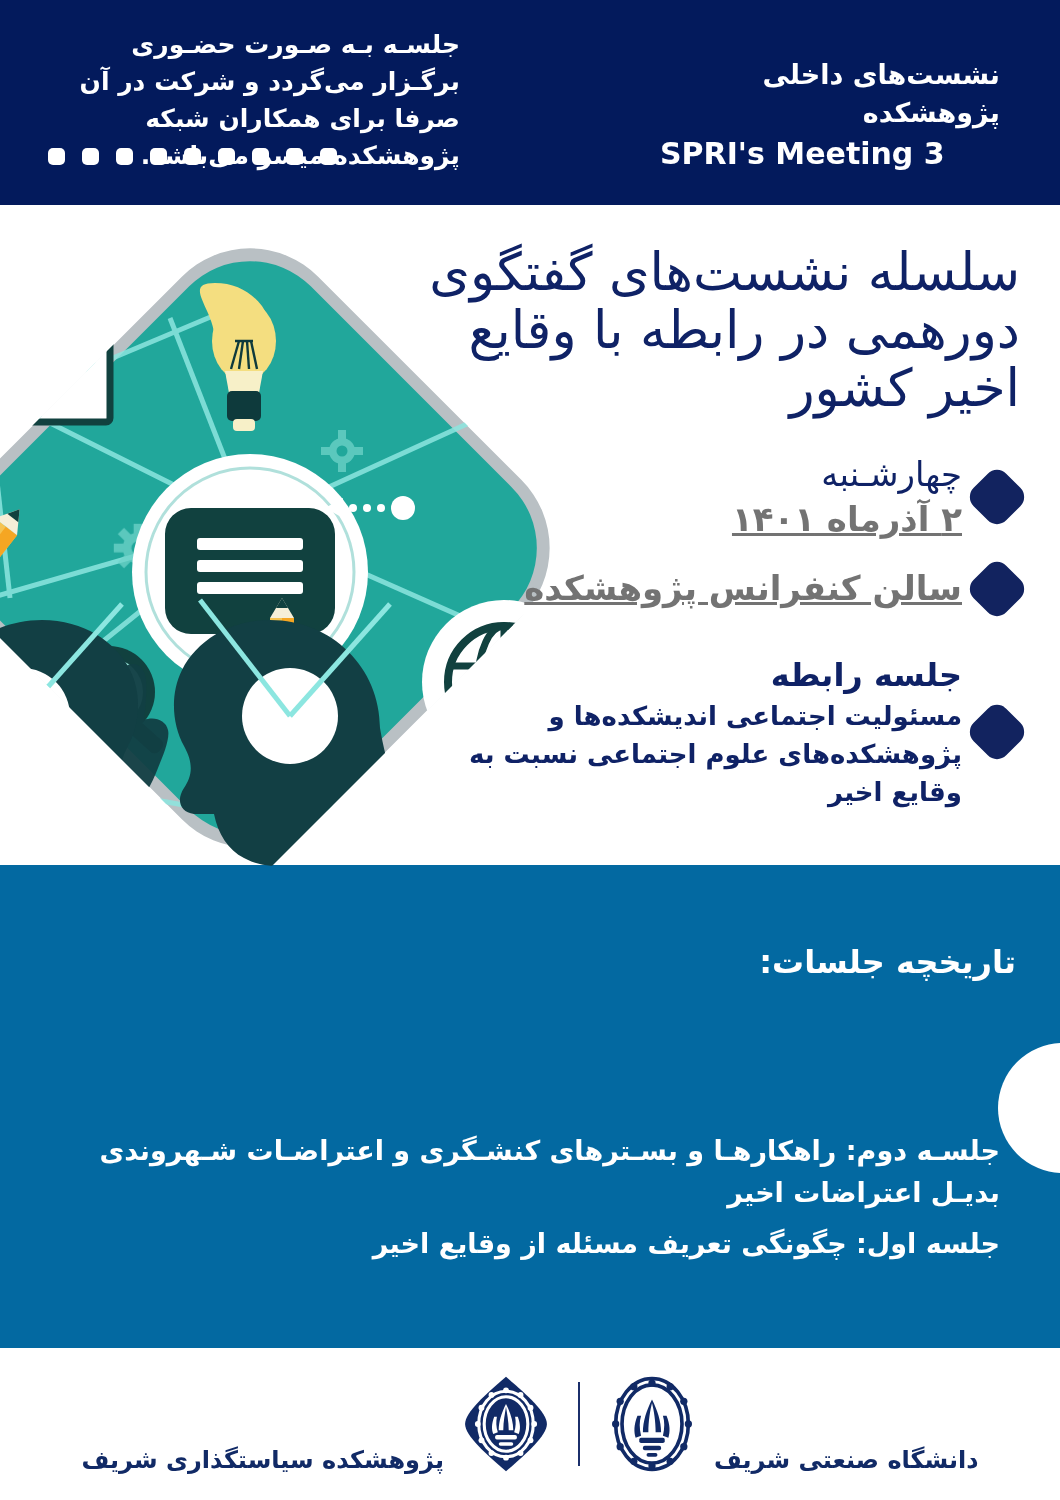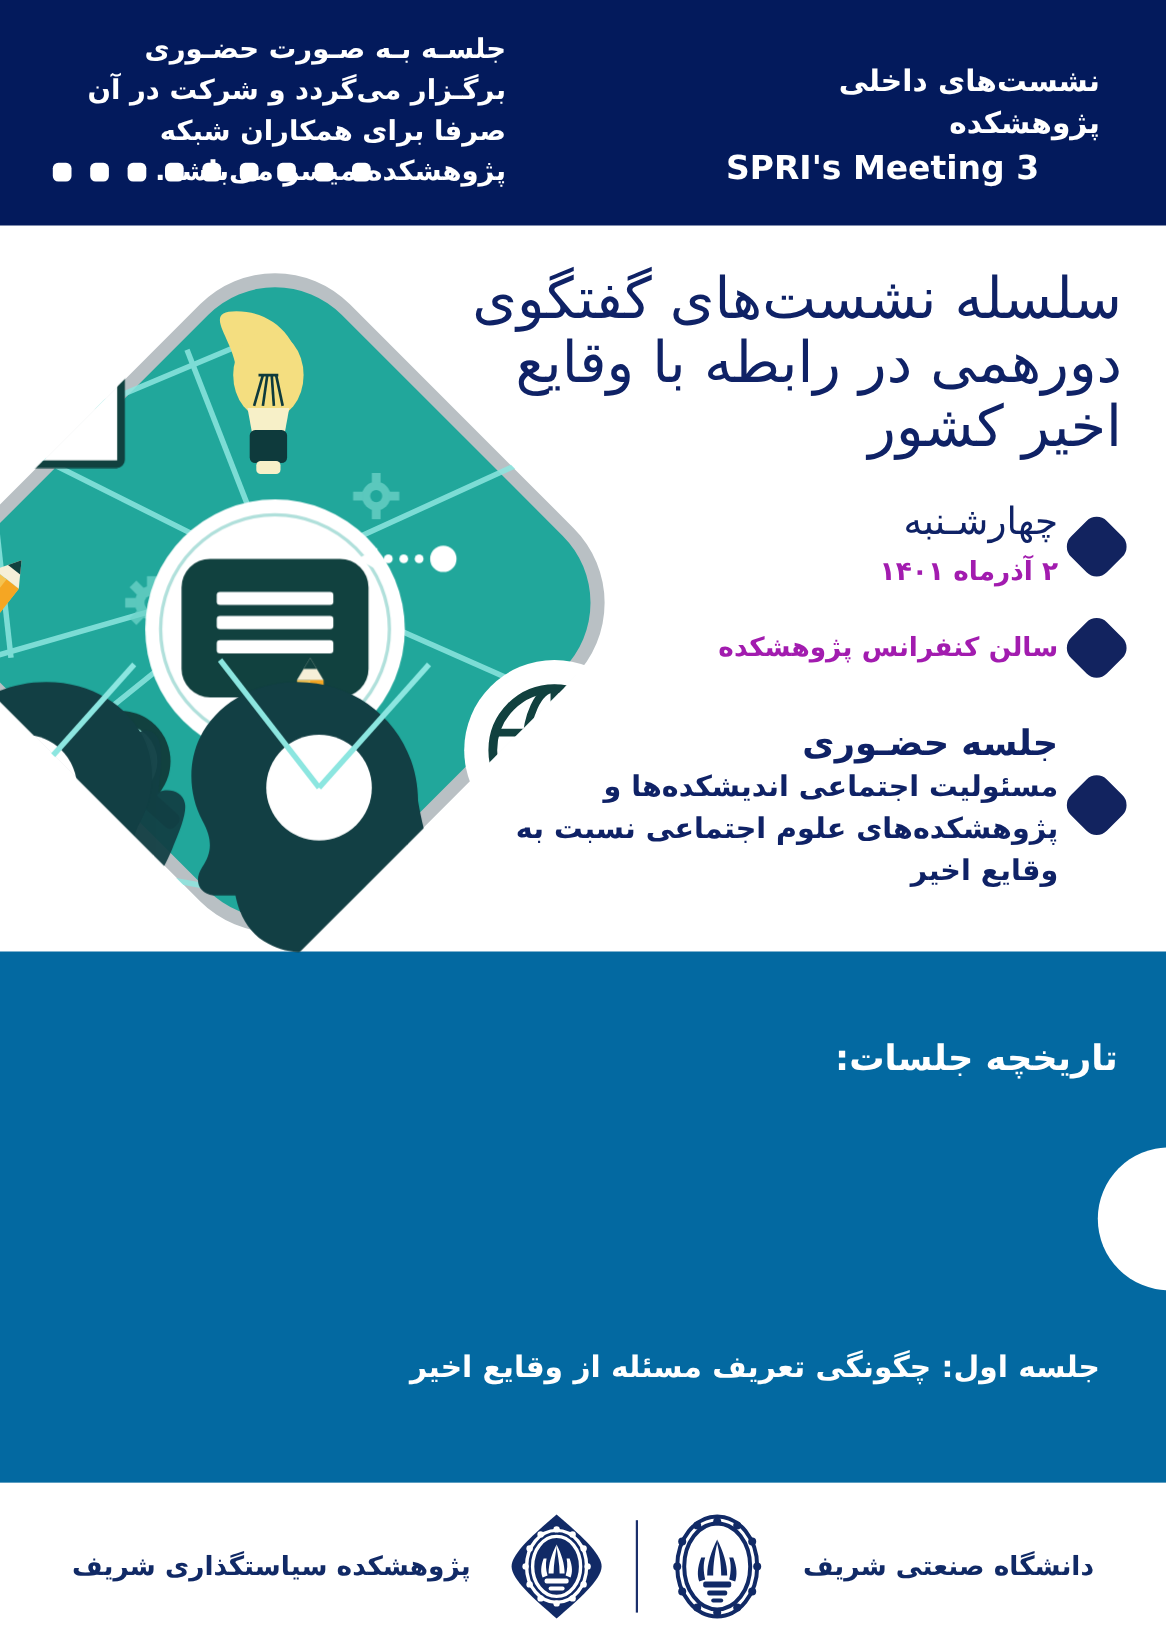--- a/index.html
+++ b/index.html
@@ -88,22 +88,22 @@
     width:46px;height:46px;margin-top:-23px;
     background:#12235f;
     border-radius:13px;
     transform:rotate(45deg);
   }
   .info-row .l1{
     display:block;color:#0f2266;font-weight:400;
     font-size:34px;line-height:45px;
   }
   .info-row .l2{
-    display:block;color:#a21caf;font-weight:800;
-    font-size:24px;line-height:45px;
+    display:block;color:#737373;font-weight:800;
+    font-size:34px;line-height:45px;text-decoration:underline;
   }
   .sess-row{ margin-top:42px; }
   .sess-row .t1{
     display:block;color:#0f2266;font-weight:800;
     font-size:32px;line-height:44px;
   }
   .sess-row .t2{
     display:block;color:#0f2266;font-weight:800;
     font-size:26px;line-height:38px;
   }
@@ -142,21 +142,21 @@
   
   .footer{
     position:absolute;left:0;top:1348px;width:1060px;height:152px;
     background:#ffffff;z-index:2;
     display:flex;align-items:center;justify-content:center;
   }
   .footer-inner{
     display:flex;flex-direction:row;align-items:center;gap:0px;
   }
   .brand{
-    display:flex;flex-direction:row;align-items:center;gap:32px;
+    display:flex;flex-direction:row;align-items:flex-end;gap:16px;
   }
   .brand .bname{
     color:#112a66;font-size:24px;font-weight:700;white-space:nowrap;
   }
   .divider{
     width:2px;height:84px;background:#1b2f6b;margin:0 26px;
   }
   .logo{width:92px;height:100px;display:block;}
 </style>
 </head>
@@ -421,29 +421,30 @@
       <span class="l2">۲ آذرماه ۱۴۰۱</span>
     </div>
 
     <div class="info-row">
       <span class="bullet"></span>
       <span class="l2">سالن کنفرانس پژوهشکده</span>
     </div>
 
     <div class="info-row sess-row">
       <span class="bullet"></span>
-      <span class="t1">جلسه حضـوری</span>
+      <span class="t1">جلسه رابطه</span>
       <span class="t2">مسئولیت اجتماعی اندیشکده‌ها و</span>
       <span class="t3">پژوهشکده‌های علوم اجتماعی نسبت به وقایع اخیر</span>
     </div>
   </div>
 
   <div class="history">
     <div class="notch"></div>
     <div class="history-title">تاریخچه جلسات:</div>
+    <div class="history-item h2">جلسـه دوم: راهکارهـا و بسـترهای کنشـگری و اعتراضـات شـهروندی بدیـل اعتراضات اخیر</div>
     <div class="history-item h1">جلسه اول: چگونگی تعریف مسئله از وقایع اخیر</div>
   </div>
 
   <div class="footer">
     <div class="footer-inner">
 
       <div class="brand">
         <span class="bname">دانشگاه صنعتی شریف</span>
         <svg class="logo" viewBox="0 0 100 110">
           <g fill="none" stroke="#112a66" stroke-width="4">

